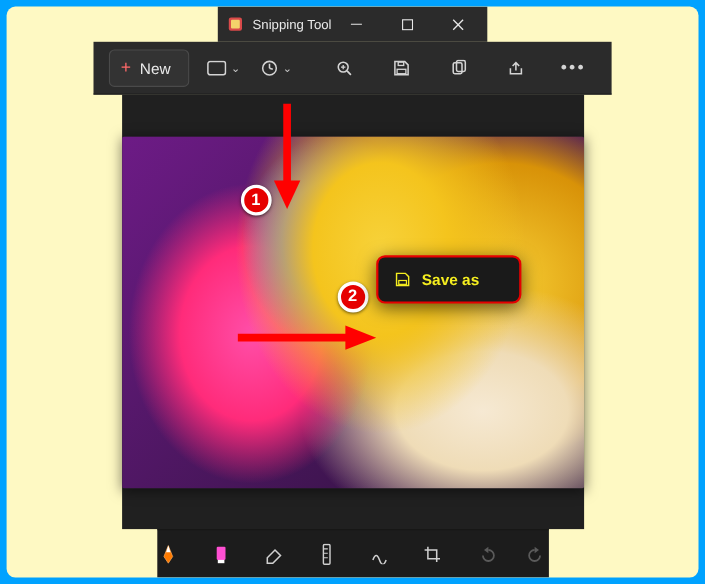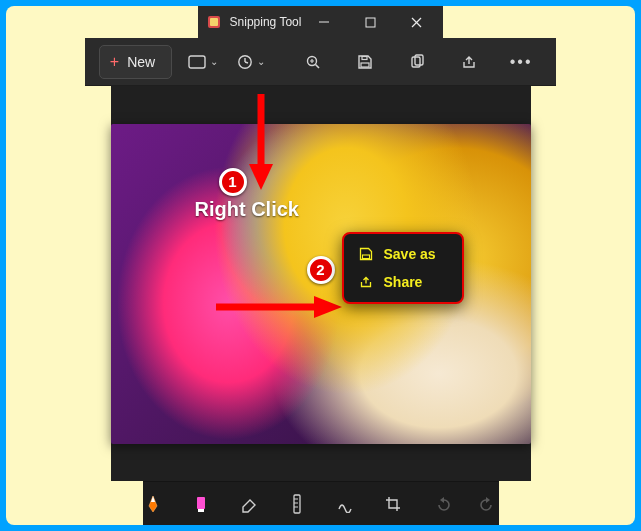--- a/index.html
+++ b/index.html
@@ -112,21 +112,21 @@
     position:absolute;
     color:#fff;
     font-weight:700;
     font-size:20px;
     text-shadow: 0 1px 2px rgba(0,0,0,0.6);
   }
   
   .ctx-menu{
     position:absolute;
     left:231px; top:108px;
-    width:122px;
+    width:132px;
     background:#1a1a1a;
     border:2px solid #e60000;
     border-radius:8px;
     padding:6px 4px;
     box-shadow:0 4px 16px rgba(0,0,0,0.6);
   }
   .ctx-item{
     display:flex; align-items:center; gap:10px;
     padding:6px 10px;
     color:#f5ee1f;
@@ -238,50 +238,40 @@
 
       <svg style="position:absolute; left:130px; top:-30px;" width="40" height="100">
         <line x1="20" y1="0" x2="20" y2="76" stroke="#ff0000" stroke-width="7"></line>
         <polygon points="20,96 8,70 32,70" fill="#ff0000"></polygon>
       </svg>
 
       <div class="badge" style="left:108px; top:44px;">
         <span>1</span>
       </div>
 
-      <div class="label-text" style="left:84px; top:74px;">Right Click</div>
 
       <svg style="position:absolute; left:105px; top:168px;" width="130" height="30">
         <line x1="0" y1="15" x2="104" y2="15" stroke="#ff0000" stroke-width="7"></line>
         <polygon points="126,15 98,4 98,26" fill="#ff0000"></polygon>
       </svg>
 
       <div class="badge" style="left:196px; top:132px;">
         <span>2</span>
       </div>
 
       <div class="ctx-menu">
         <div class="ctx-item">
           <span class="ctx-icon">
             <svg width="14" height="14" viewBox="0 0 14 14">
                 <path d="M1.5 1.5 h8 l3 3 v8 h-11 z" fill="none" stroke="#f5ee1f" stroke-width="1.3"></path>
                 <rect x="3.5" y="8" width="7" height="3.5" fill="none" stroke="#f5ee1f" stroke-width="1.1"></rect>
               </svg>
           </span>
           <span>Save as</span>
         </div>
-        <div class="ctx-item">
-          <span class="ctx-icon">
-            <svg width="14" height="14" viewBox="0 0 14 14">
-                <path d="M2.5 7 v4.5 h9 v-4.5" fill="none" stroke="#f5ee1f" stroke-width="1.3"></path>
-                <path d="M4.5 5 l2.5 -2.5 l2.5 2.5 M7 2.5 v6" fill="none" stroke="#f5ee1f" stroke-width="1.3"></path>
-              </svg>
-          </span>
-          <span>Share</span>
-        </div>
       </div>
 
     </div>
   </div>
 
   <div class="bottombar">
     <div class="btool">
       <svg width="18" height="20" viewBox="0 0 18 20">
           <polygon points="9,2 5,12 9,18 13,12" fill="#ff7a00" stroke="#ffb060" stroke-width="0.6"></polygon>
           <polygon points="9,2 7,8 11,8" fill="#fff"></polygon>

